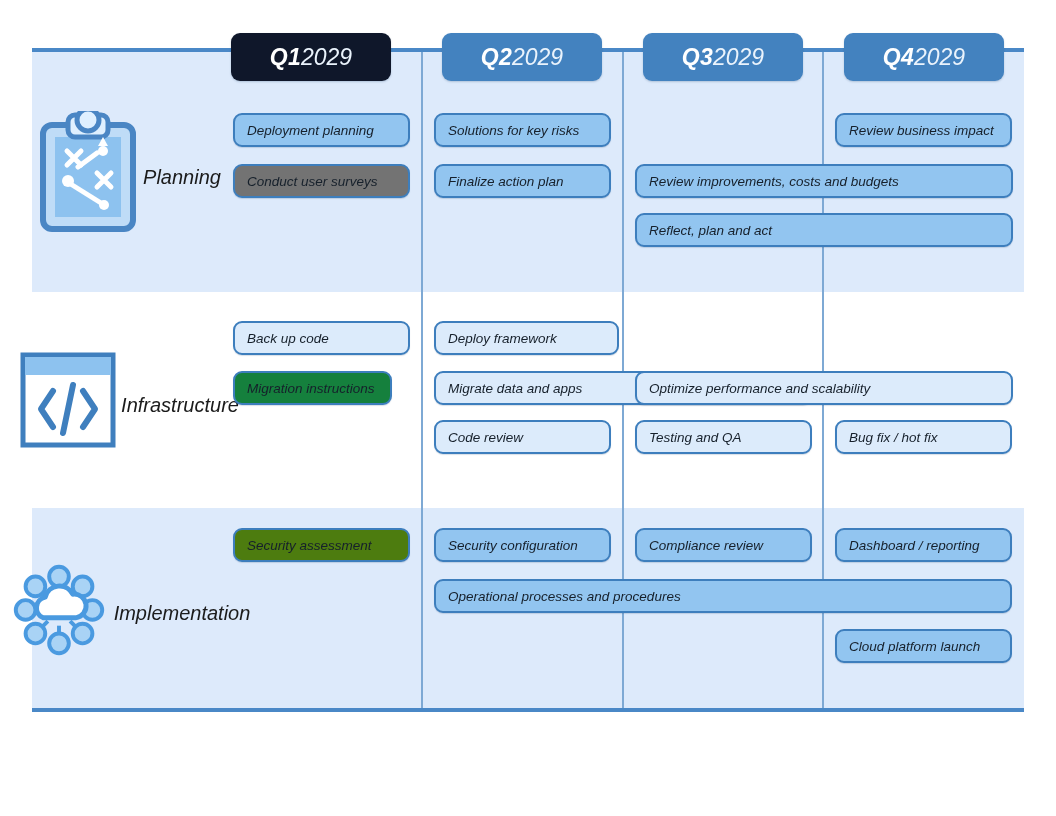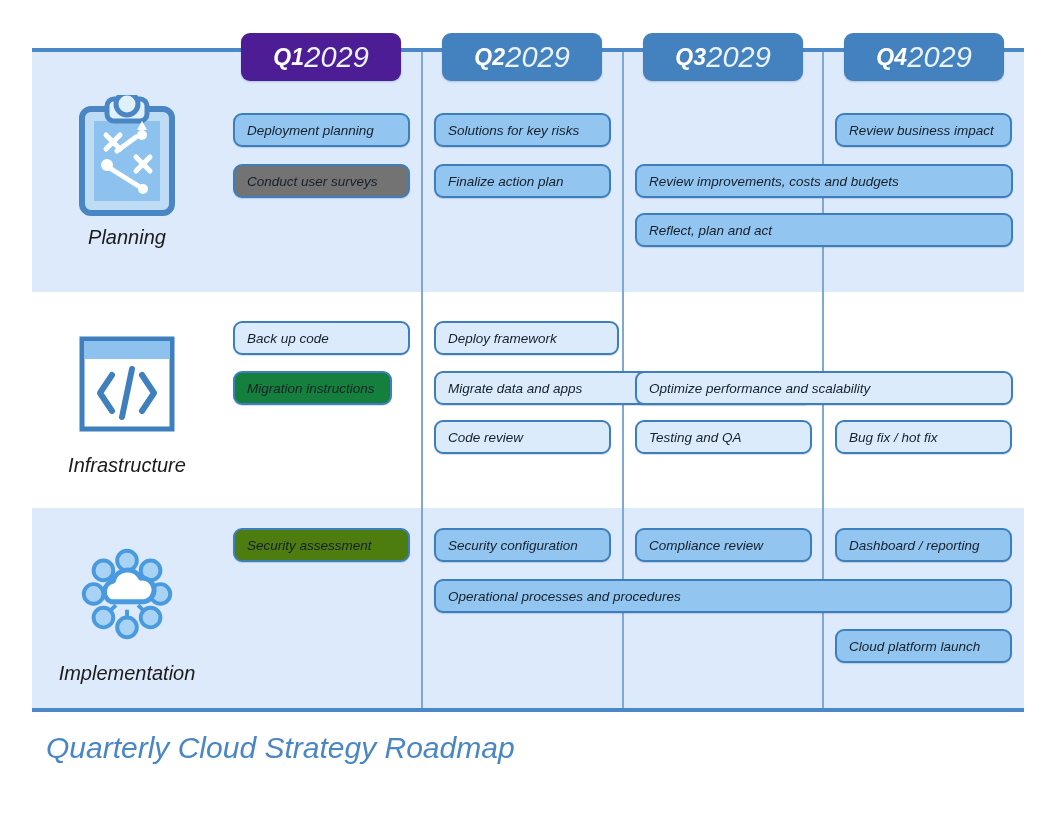--- a/index.html
+++ b/index.html
@@ -29,25 +29,25 @@
 
   
   .qchip{
     position:absolute;top:33px;height:48px;
     background:#4382bf;border-radius:9px;
     display:flex;align-items:center;justify-content:center;
     color:#ffffff;white-space:nowrap;
     box-shadow:0 1px 2px rgba(40,80,120,.25);
   }
   .qchip .qn{font-size:23px;font-weight:bold;font-style:italic;letter-spacing:.2px;}
-  .qchip .qy{font-size:29px;font-style:italic;font-weight:normal;color:#eaf3fc;}
+  .qchip .qy{font-size:23px;font-style:italic;font-weight:normal;color:#eaf3fc;}
 
   
   .rowlabel{position:absolute;left:32px;width:190px;display:flex;
-            flex-direction:column;align-items:center;justify-content:center;}
+            flex-direction:row;align-items:center;justify-content:center;}
   .rowlabel .lbl{
     font-size:20px;font-style:italic;color:#1b1b1b;margin-top:10px;white-space:nowrap;
   }
   .iconbox{width:110px;height:120px;display:flex;align-items:center;justify-content:center;}
 
   
   .card{
     position:absolute;height:34px;
     border:2px solid #3d7ebd;border-radius:9px;
     background:#92c5f0;
@@ -71,21 +71,21 @@
   <div class="band b1"></div>
   <div class="band b2"></div>
   <div class="band b3"></div>
 
   <div id="vlines">
       <div class="vline" style="left: 420.75px; background: rgb(126, 169, 212);"></div>
       <div class="vline" style="left: 621.5px; background: rgb(126, 169, 212);"></div>
       <div class="vline" style="left: 822.25px; background: rgb(126, 169, 212);"></div>
     </div>
   <div id="chips">
-      <div class="qchip" style="left: 241px; width: 160px; background: #4c1d95;">
+      <div class="qchip" style="left: 231px; width: 160px; background: #0f172a;">
         <span class="qn">Q1</span>
         <span class="qy">2029</span>
       </div>
       <div class="qchip" style="left: 442px; width: 160px; background: rgb(67, 130, 191);">
         <span class="qn">Q2</span>
         <span class="qy">2029</span>
       </div>
       <div class="qchip" style="left: 643px; width: 160px; background: rgb(67, 130, 191);">
         <span class="qn">Q3</span>
         <span class="qy">2029</span>
@@ -171,16 +171,14 @@
         <div class="lbl">Implementation</div>
       </div>
       <div class="card" style="left: 233px; width: 177px; top: 528px; background: #4d7c0f; border-color: rgb(61, 126, 189);">Security assessment</div>
       <div class="card" style="left: 434px; width: 177px; top: 528px; background: rgb(146, 197, 240); border-color: rgb(61, 126, 189);">Security configuration</div>
       <div class="card" style="left: 635px; width: 177px; top: 528px; background: rgb(146, 197, 240); border-color: rgb(61, 126, 189);">Compliance review</div>
       <div class="card" style="left: 835px; width: 177px; top: 528px; background: rgb(146, 197, 240); border-color: rgb(61, 126, 189);">Dashboard / reporting</div>
       <div class="card" style="left: 434px; width: 578px; top: 579px; background: rgb(146, 197, 240); border-color: rgb(61, 126, 189);">Operational processes and procedures</div>
       <div class="card" style="left: 835px; width: 177px; top: 629px; background: rgb(146, 197, 240); border-color: rgb(61, 126, 189);">Cloud platform launch</div>
     </div>
 
-  <div style="position:absolute;left:46px;top:731px;font-size:30px;font-style:italic;
-              color:#4a86c4;white-space:nowrap;">Quarterly Cloud Strategy Roadmap</div>
 
 </div>
 
 </body></html>

